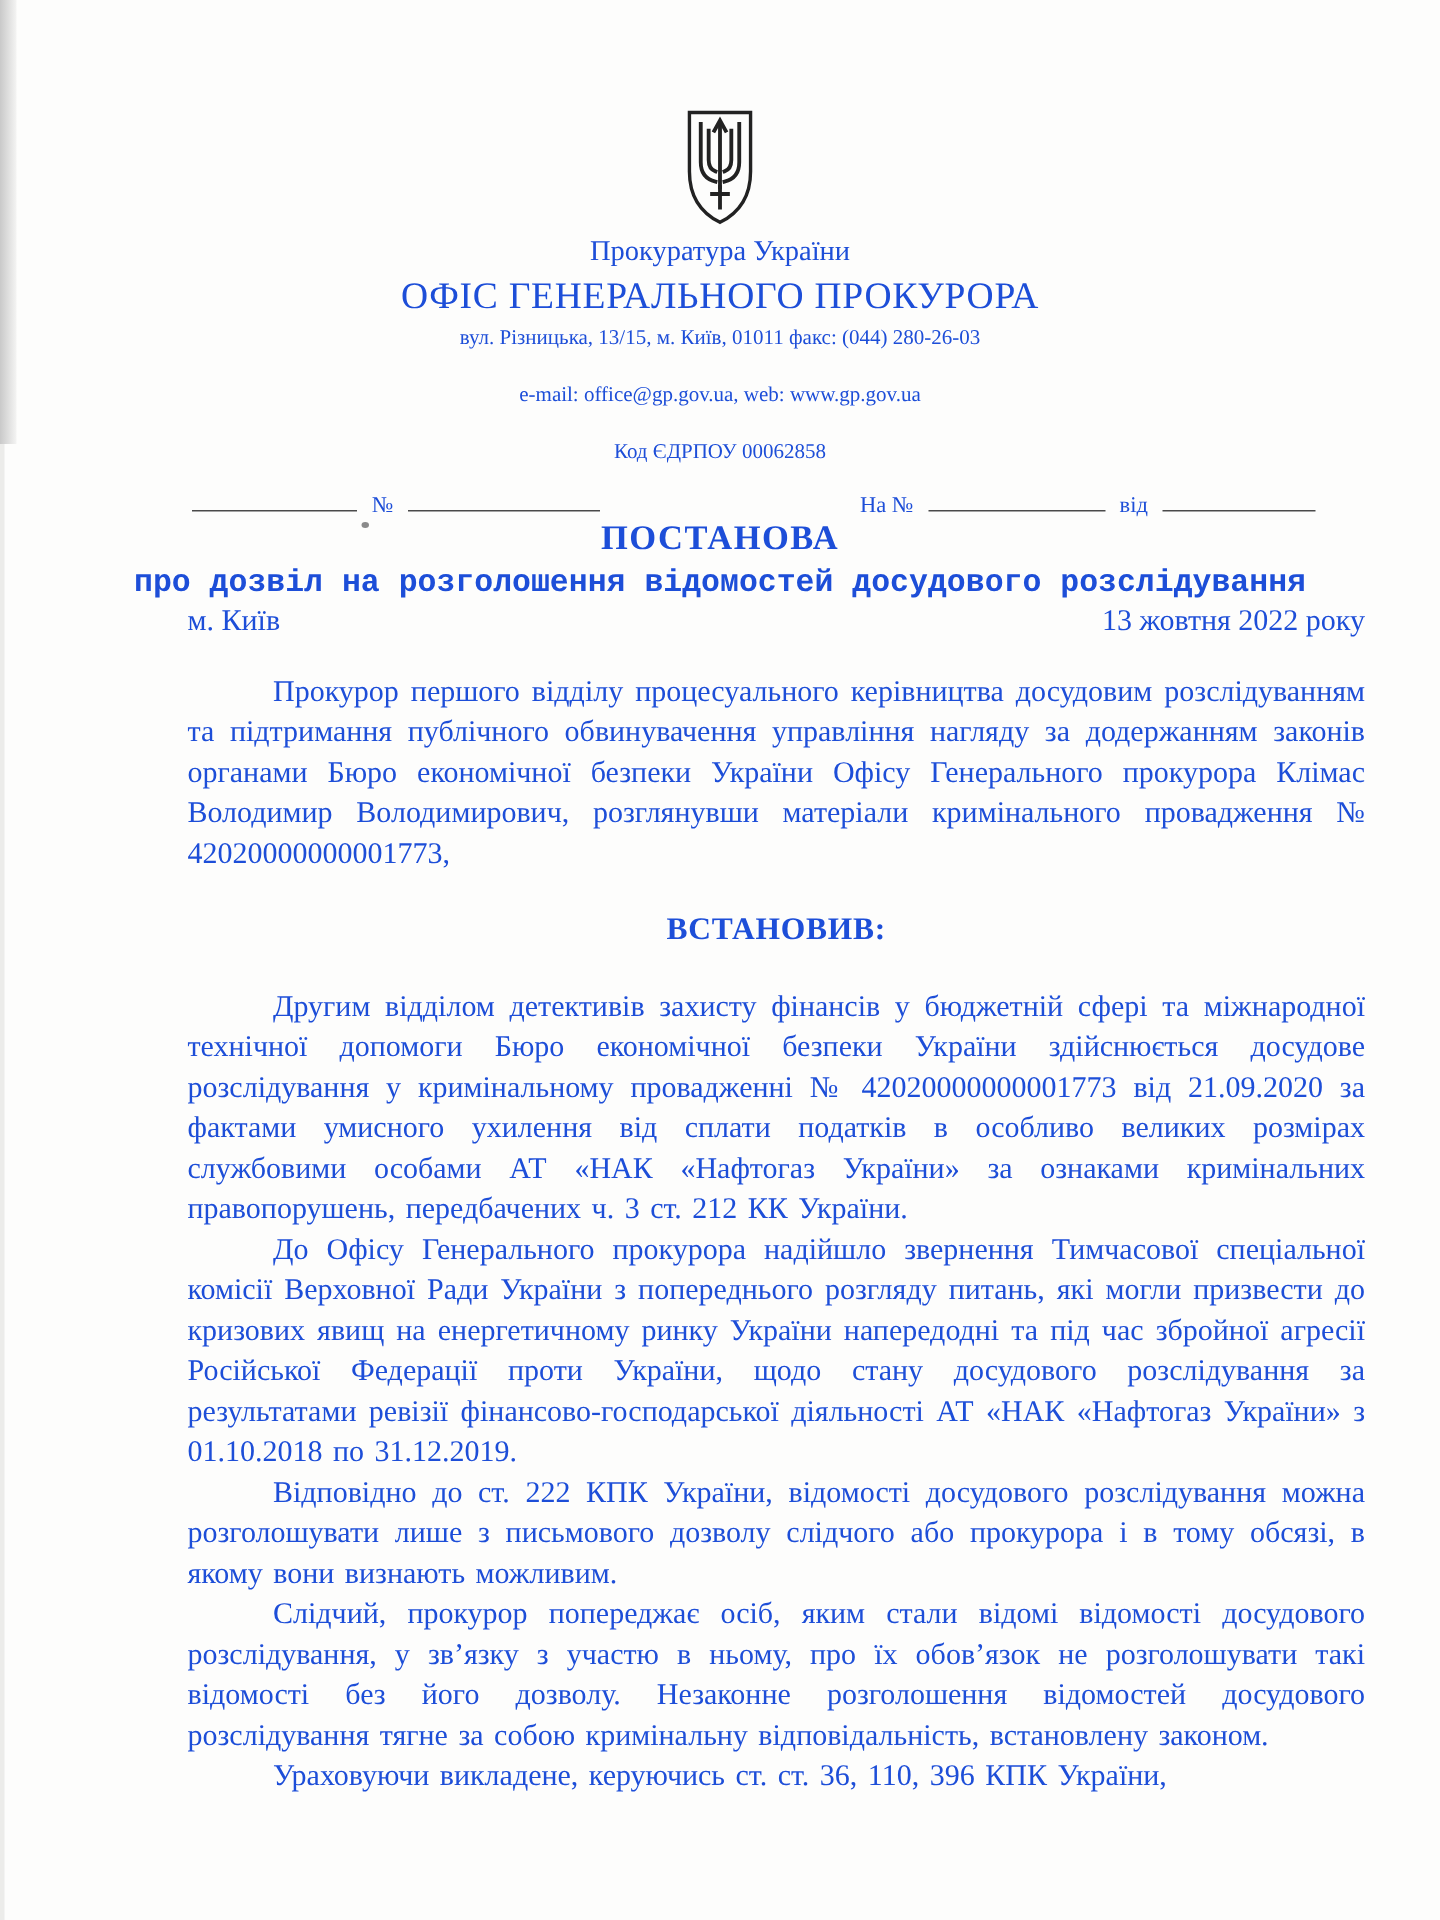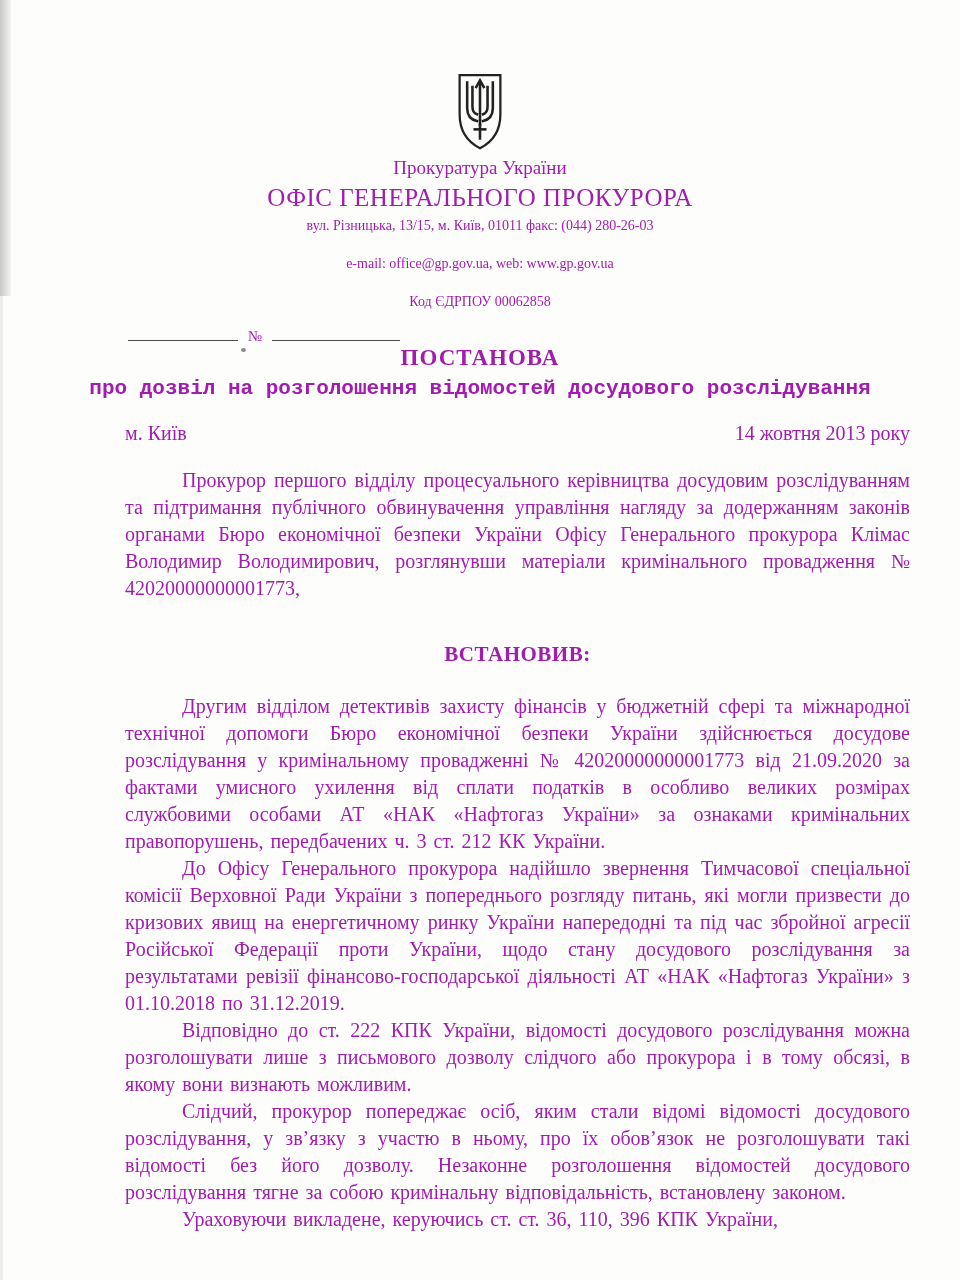--- a/index.html
+++ b/index.html
@@ -2,21 +2,21 @@
 <html lang="uk"><head>
 <meta charset="utf-8">
 <style>
   html, body { margin: 0; padding: 0; background: #ffffff; }
   .page {
     position: relative;
     width: 960px;
     height: 1280px;
     background: #fdfdfc;
     overflow: hidden;
-    color: #a21caf;
+    color: #1d4ed8;
     font-family: "Liberation Serif", "DejaVu Serif", serif;
   }
   
   .scan-edge-left {
     position: absolute; left: 0; top: 0; width: 11px; height: 296px;
     background: linear-gradient(to right, #c9c9c9, #f4f4f3);
   }
   .scan-edge-line {
     position: absolute; left: 0; top: 0; width: 3px; height: 1280px;
     background: #ececea;
@@ -50,30 +50,30 @@
 
   
   .title-block { text-align: center; line-height: 1.25; }
   .doc-title { font-size: 23px; font-weight: bold; letter-spacing: 1px; }
   .doc-subtitle { font-size: 21px; font-weight: bold; margin-top: 3px; font-family: Liberation Mono, monospace; }
 
   
   .content { padding: 0 50px 0 125px; }
   .place-date {
     display: flex; justify-content: space-between; align-items: flex-end;
-    margin-top: 20px; font-size: 20px; gap: 24px;
+    font-size: 20px; gap: 24px;
   }
   .body-text { margin-top: 22px; font-size: 20px; line-height: 27px; }
   p.body {
     margin: 0; text-align: justify; text-indent: 57px;
     word-spacing: 2px;
   }
   .resolution-heading {
     text-align: center; font-weight: bold; font-size: 21px;
-    margin: 40px 0 26px 0; letter-spacing: 0.5px;
+    margin: 24px 0 26px 0; letter-spacing: 0.5px;
   }
 </style>
 </head>
 <body>
 
 <div class="page">
 
   <div class="scan-edge-line"></div>
   <div class="scan-edge-left"></div>
   <div class="scan-speck"></div>
@@ -98,32 +98,38 @@
     <div class="lh-line">e-mail: office@gp.gov.ua, web: www.gp.gov.ua</div>
     <div class="lh-line">Код ЄДРПОУ 00062858</div>
   </div>
 
   <div class="ref-row">
     <div class="ref-left">
       <span class="blank w110"></span>
       <span>№</span>
       <span class="blank w130"></span>
     </div>
+    <div class="ref-right">
+      <span>На №</span>
+      <span class="blank w120"></span>
+      <span>від</span>
+      <span class="blank w105"></span>
+    </div>
   </div>
 
   <div class="title-block">
     <div class="doc-title">ПОСТАНОВА</div>
     <div class="doc-subtitle">про дозвіл на розголошення відомостей досудового розслідування</div>
   </div>
 
   <div class="content">
 
     <div class="place-date">
       <span>м. Київ</span>
-      <span>14 жовтня 2013 року</span>
+      <span>13 жовтня 2022 року</span>
     </div>
 
     <div class="body-text">
       <p class="body">Прокурор першого відділу процесуального керівництва досудовим розслідуванням та підтримання публічного обвинувачення управління нагляду за додержанням законів органами Бюро економічної безпеки України Офісу Генерального прокурора Клімас Володимир Володимирович, розглянувши матеріали кримінального провадження № 42020000000001773,</p>
     </div>
 
     <div class="resolution-heading">ВСТАНОВИВ:</div>
 
     <div class="body-text" style="margin-top:0">
       <p class="body">Другим відділом детективів захисту фінансів у бюджетній сфері та міжнародної технічної допомоги Бюро економічної безпеки України здійснюється досудове розслідування у кримінальному провадженні № 42020000000001773 від 21.09.2020 за фактами умисного ухилення від сплати податків в особливо великих розмірах службовими особами АТ «НАК «Нафтогаз України» за ознаками кримінальних правопорушень, передбачених ч. 3 ст. 212 КК України.</p>

